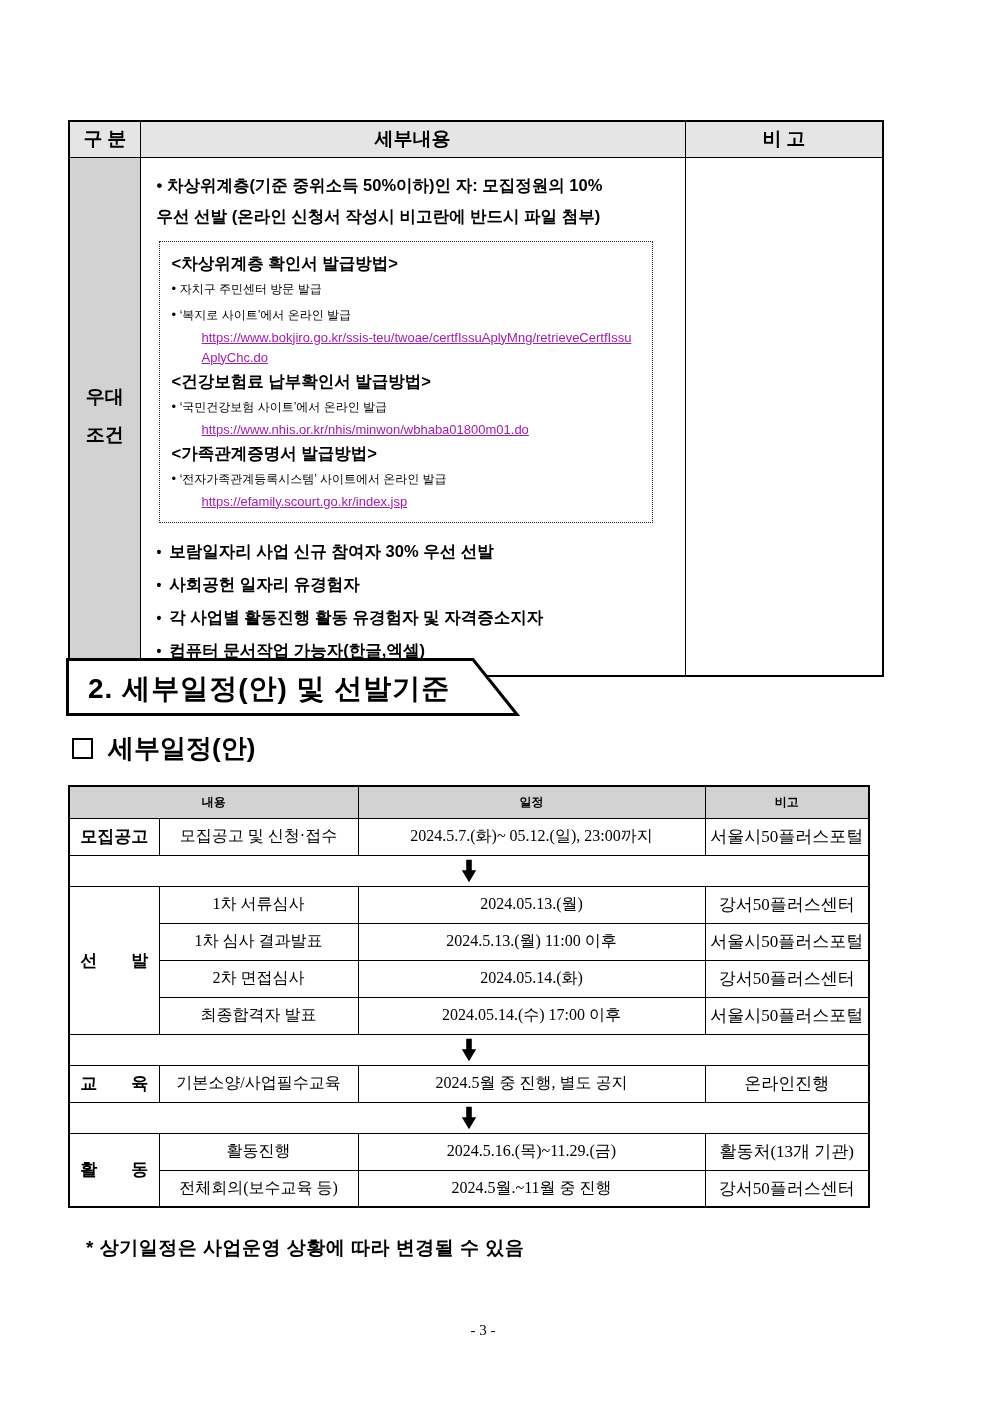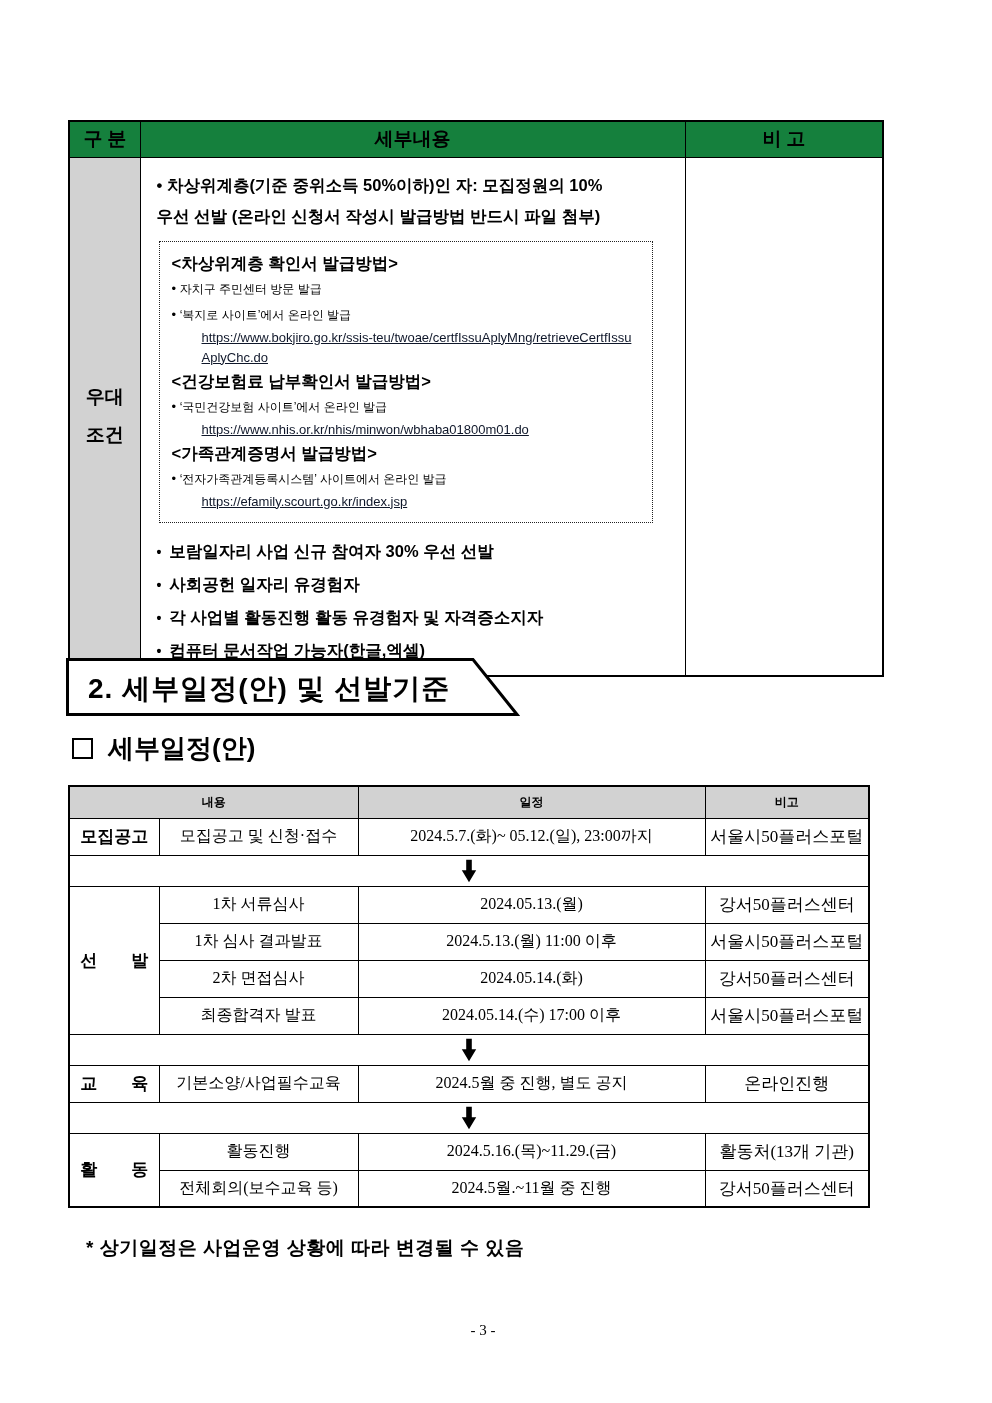--- a/index.html
+++ b/index.html
@@ -10,42 +10,42 @@
   }
 
   
   table { border-collapse:collapse; }
   .t1 {
     position:absolute; left:68px; top:120px; width:814px;
     table-layout:fixed; border:2.5px solid #000;
   }
   .t1 th, .t1 td { border:1.5px solid #000; }
   .t1 th {
-    background:#15803d; height:36px; text-align:center;
+    background:#e5e5e5; height:36px; text-align:center;
     font-family:"Liberation Serif", serif; font-size:19px; font-weight:700;
   }
   .t1 td.rowlabel {
     background:#d2d2d2; text-align:center; vertical-align:middle;
     font-family:"Liberation Serif", serif; font-size:19px; font-weight:700;
   }
   .t1 td.rowlabel div { line-height:30px; margin:8px 0; }
   .t1 td.content { background:#fff; vertical-align:top; padding:12px 10px 8px 16px; }
   .t1 td.empty { background:#fff; }
 
   .main-b { font-size:16.5px; font-weight:700; line-height:31px; }
   .main-b .dot::before { content:"\2022\00a0 "; }
 
   .dotted-box {
     border:1.5px dotted #222; margin:9px 22px 12px 2px; padding:8px 12px 10px 12px;
   }
   .box-title { font-size:16.5px; font-weight:700; line-height:26px; }
   .box-bullet { font-size:12px; line-height:26px; }
   .box-bullet::before { content:"\2022\00a0 "; font-size:13px; }
   .box-link {
-    display:block; margin-left:30px; color:#0f172a; text-decoration:underline;
+    display:block; margin-left:30px; color:#a21caf; text-decoration:underline;
     font-size:13px; line-height:20px; word-break:break-all; cursor:pointer;
     font-family:"Liberation Sans", sans-serif;
   }
 
   .bot-bullets { margin-top:9px; }
   .bot-b { font-size:16.5px; font-weight:700; line-height:32px; }
   .bot-b::before { content:"\2022\00a0\00a0"; font-size:14px; }
 
   
   .banner { position:absolute; left:66px; top:658px; }
@@ -104,21 +104,21 @@
   </tr>
   <tr>
     <td class="rowlabel">
       <div>우대</div>
       <div>조건</div>
     </td>
     <td class="content">
       <div class="main-b">
         <span class="dot"></span><span>차상위계층(기준 중위소득 50%이하)인 자: 모집정원의 10%</span>
       </div>
-      <div class="main-b cont">우선 선발 (온라인 신청서 작성시 발급방법 반드시 파일 첨부)</div>
+      <div class="main-b cont">우선 선발 (온라인 신청서 작성시 비고란에 반드시 파일 첨부)</div>
 
       <div class="dotted-box">
         <div class="box-title">&lt;차상위계층 확인서 발급방법&gt;</div>
         <div class="box-bullet">자치구 주민센터 방문 발급</div>
         <div class="box-bullet">‘복지로 사이트’에서 온라인 발급</div>
         <span class="box-link">https://www.bokjiro.go.kr/ssis-teu/twoae/certfIssuAplyMng/retrieveCertfIssuAplyChc.do</span>
         <div class="box-title">&lt;건강보험료 납부확인서 발급방법&gt;</div>
         <div class="box-bullet">‘국민건강보험 사이트’에서 온라인 발급</div>
         <span class="box-link">https://www.nhis.or.kr/nhis/minwon/wbhaba01800m01.do</span>
         <div class="box-title">&lt;가족관계증명서 발급방법&gt;</div>

